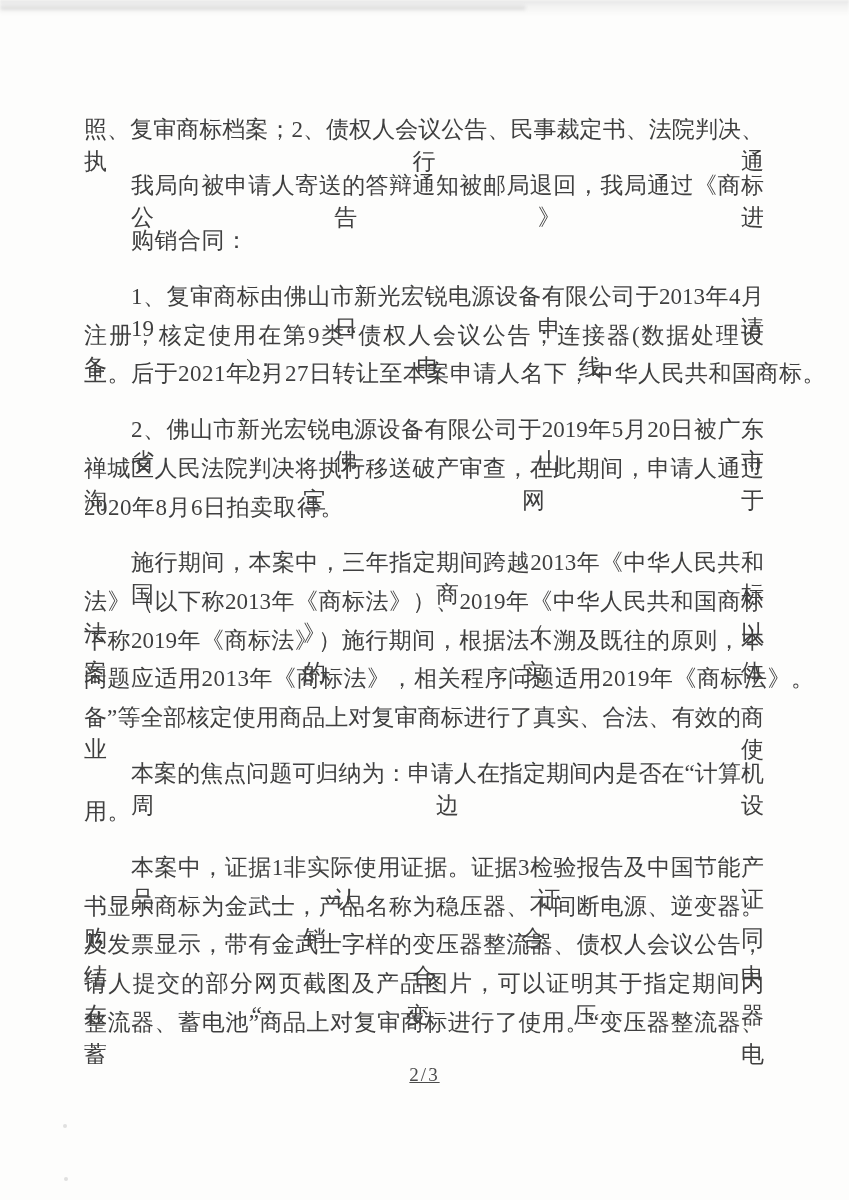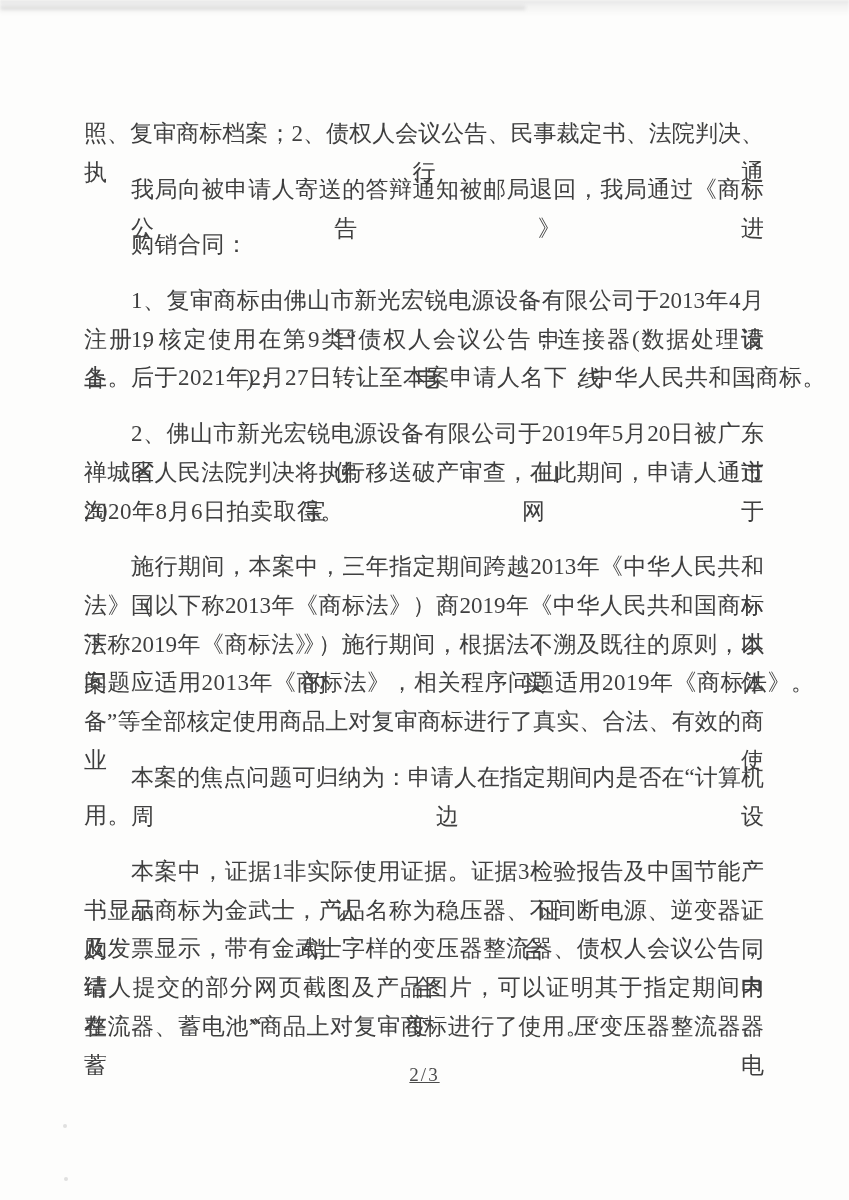--- a/index.html
+++ b/index.html
@@ -45,21 +45,21 @@
   .speck-2 { left: 64px; top: 1177px; }
 
   .doc-body {
     position: absolute;
     left: 84px;
     top: 114px;
     width: 680px;
   }
   .doc-line {
     height: 38.7px;
-    line-height: 39px;
+    line-height: 32px;
     font-size: 23px;
     color: #3f3f3f;
     white-space: nowrap;
     letter-spacing: 0.5px;
   }
   .doc-line.justify {
     white-space: normal;
     text-align: justify;
     text-align-last: justify;
     letter-spacing: 0;

